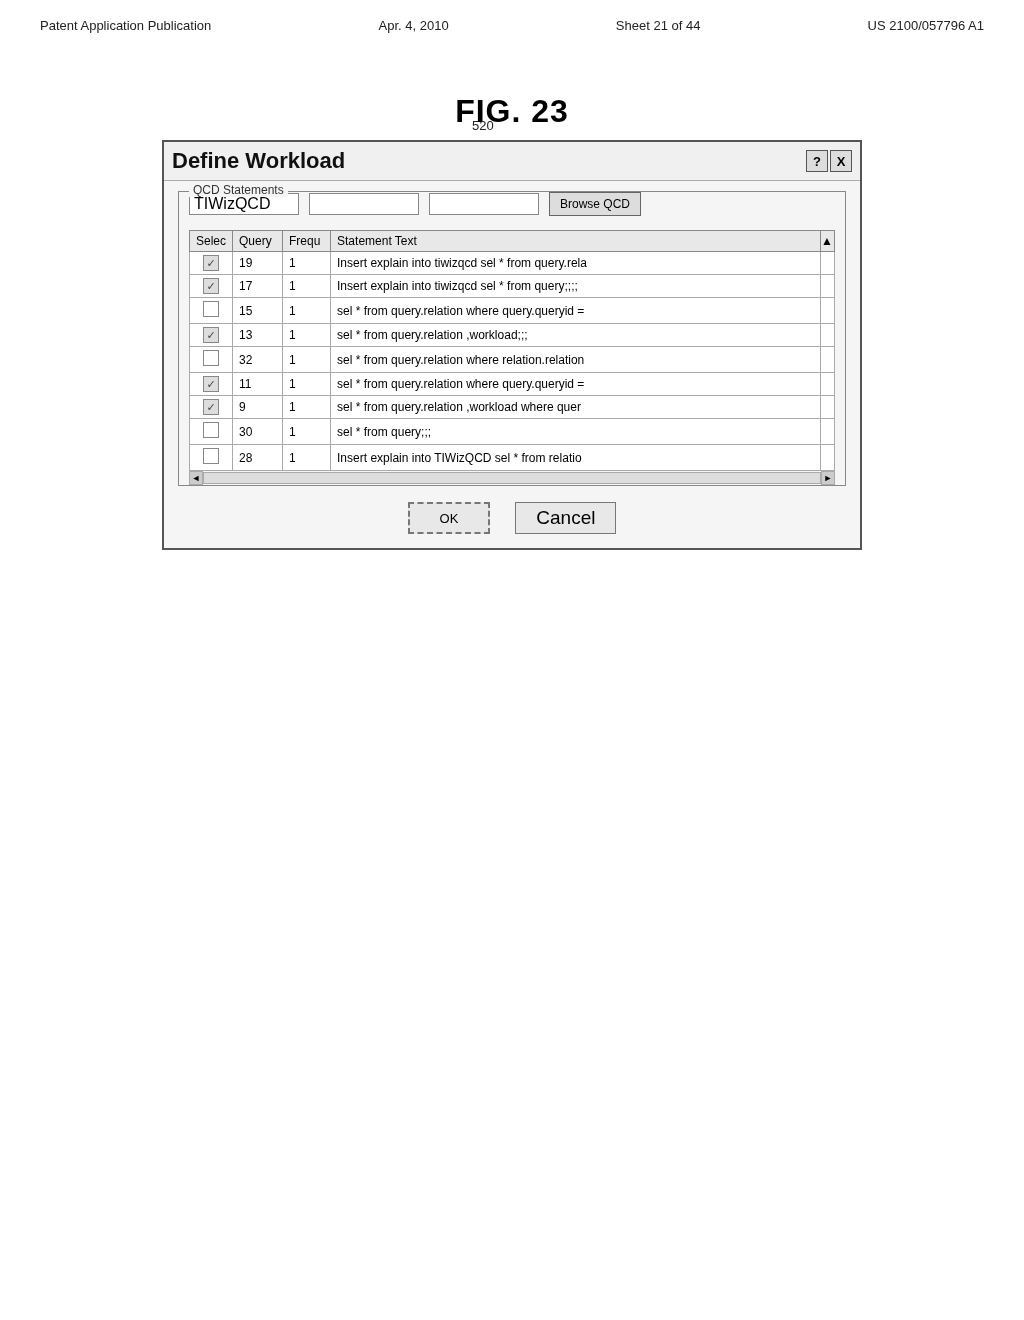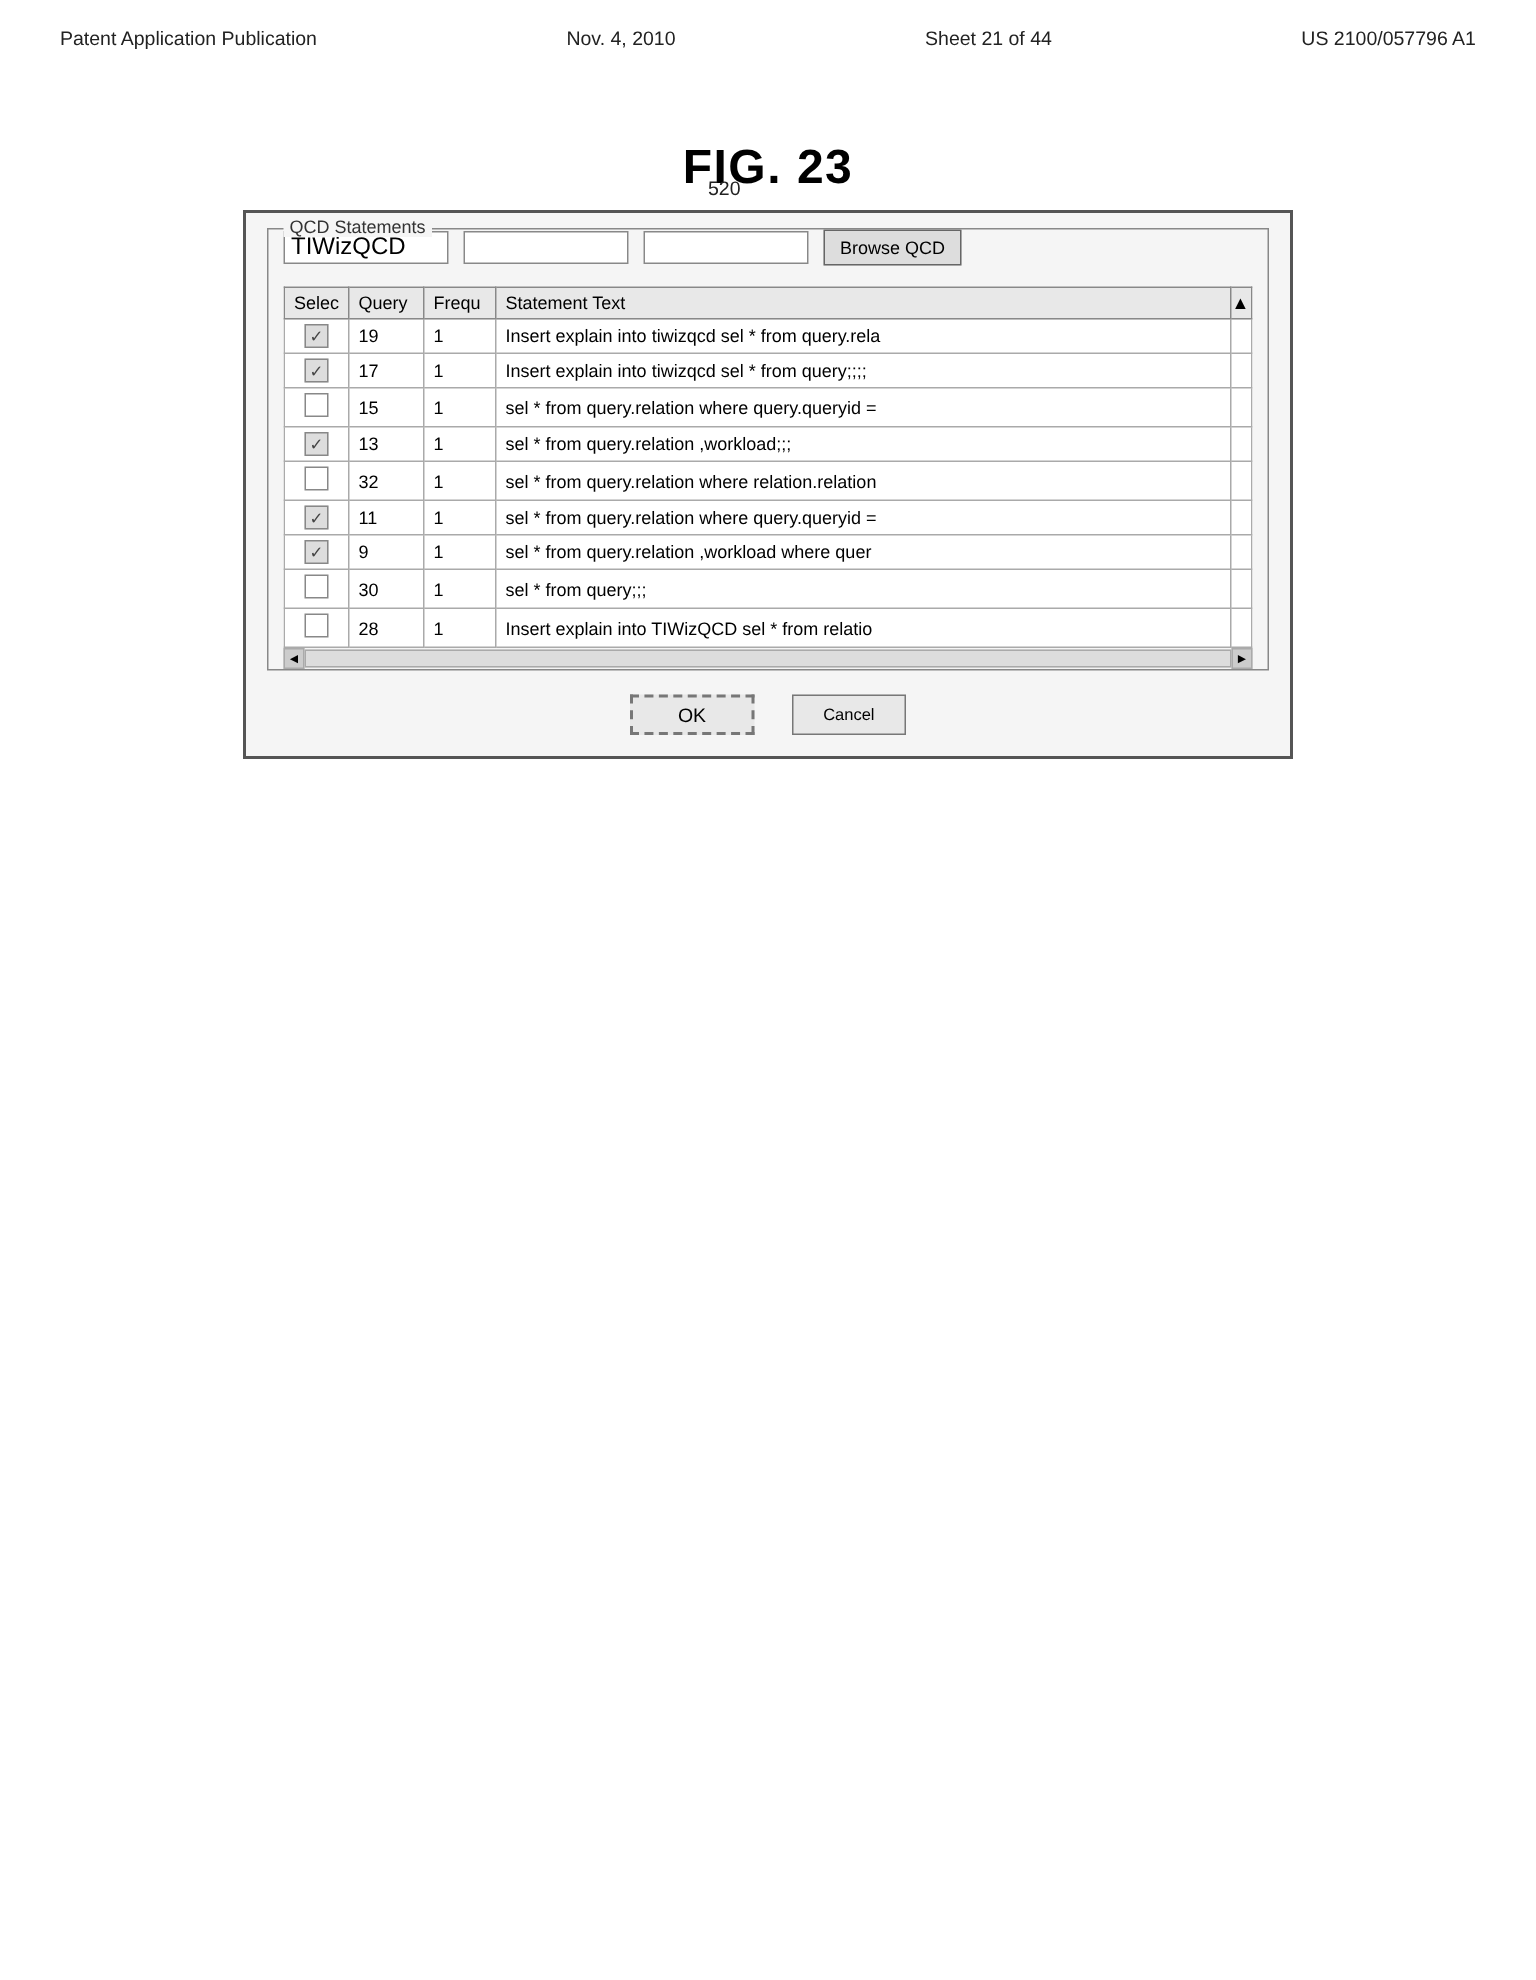--- a/index.html
+++ b/index.html
@@ -230,21 +230,21 @@
       background: #e8e8e8;
       padding: 4px 30px;
       font-size: 13px;
       cursor: pointer;
     }
 
     .cancel-btn {
       border: 1px solid #777;
       background: #e8e8e8;
       padding: 4px 20px;
-      font-size: 11px;
+      font-size: 19px;
       cursor: pointer;
     }
 
     .col-select { width: 38px; }
     .col-query { width: 50px; }
     .col-freq { width: 48px; }
     .col-stmt { width: auto; }
 
     .table-container {
       position: relative;
@@ -296,32 +296,39 @@
       font-size: 12px;
       color: #444;
       margin-left: 2px;
     }
   </style>
 </head>
 <body>
 
 <div class="page-header">
   <span>Patent Application Publication</span>
-  <span>Nov. 4, 2010</span>
+  <span>Apr. 4, 2010</span>
   <span>Sheet 21 of 44</span>
   <span>US 2100/057796 A1</span>
 </div>
 
 <div class="fig-title">FIG. 23</div>
 
 <div class="dialog-wrapper">
   <span class="annotation-520">520</span>
 
   <div class="dialog">
 
+    <div class="dialog-titlebar">
+      <span class="dialog-title">Define Workload</span>
+      <div class="dialog-controls">
+        <div class="dialog-btn">?</div>
+        <div class="dialog-btn">X</div>
+      </div>
+    </div>
 
     <div class="dialog-body">
 
       <div class="qcd-section">
         <span class="qcd-section-legend">QCD Statements</span>
 
 
         <div class="fields-second-row">
           <input class="text-input qcd-name-field" type="text" style="width: 110px;" value="TIWizQCD">
           <input class="text-input" type="text" style="width: 110px;">

